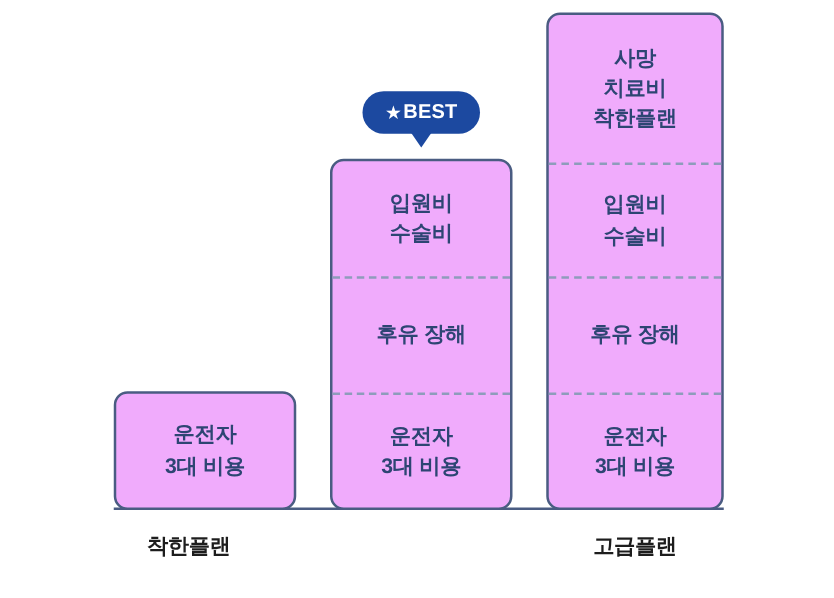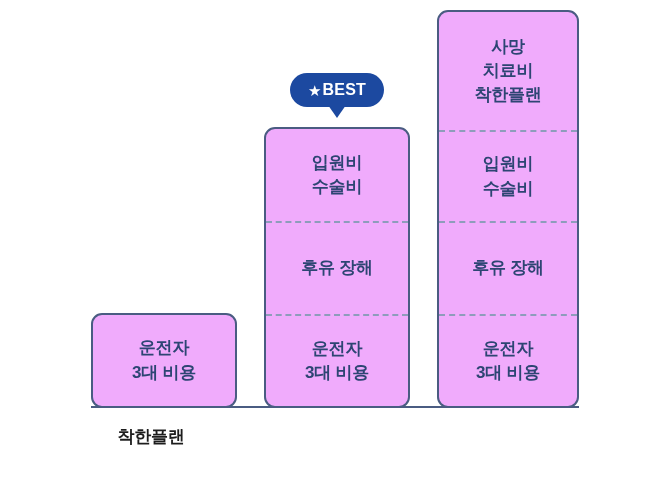--- a/index.html
+++ b/index.html
@@ -185,14 +185,15 @@
     <div class="benefit" style="flex:0 0 93px">
       <span class="line">후유 장해</span>
     </div>
     <div class="benefit" style="flex:1">
       <span class="line">운전자</span>
       <span class="line">3대 비용</span>
     </div>
   </div>
 
   <div class="plan-label tier-basic">착한플랜</div>
+  <div class="plan-label tier-premium">고급플랜</div>
 
 </div>
 
 </body></html>

